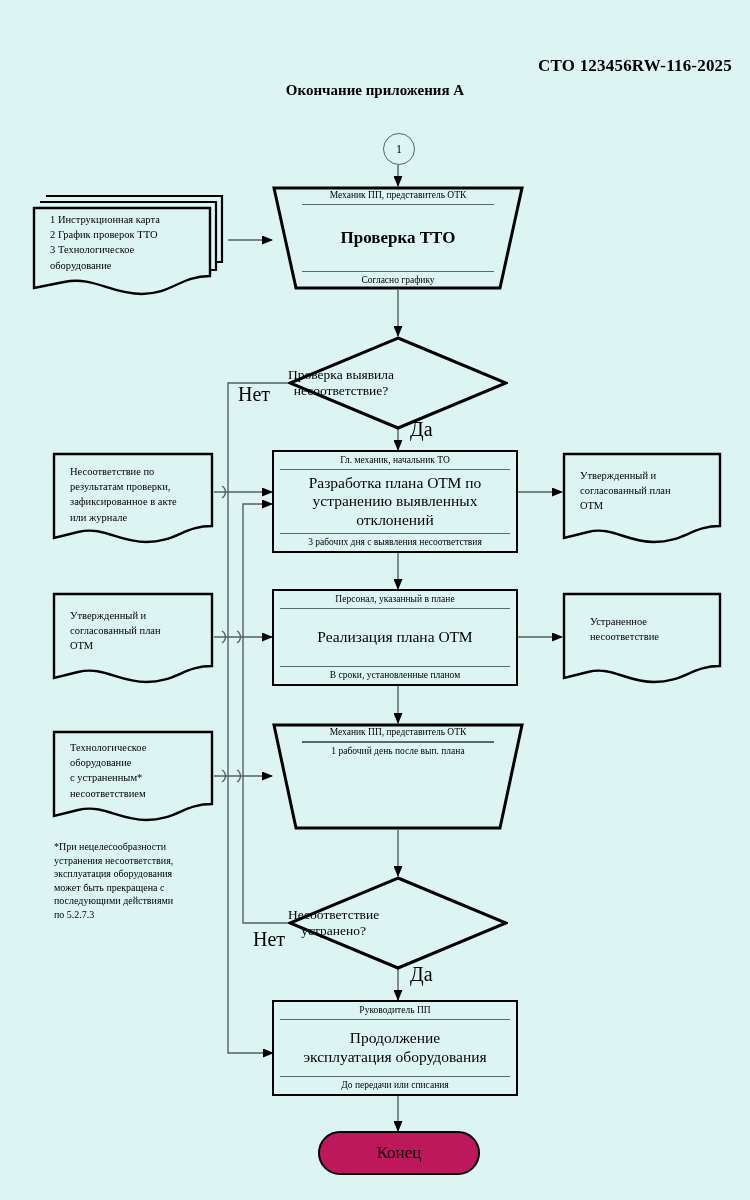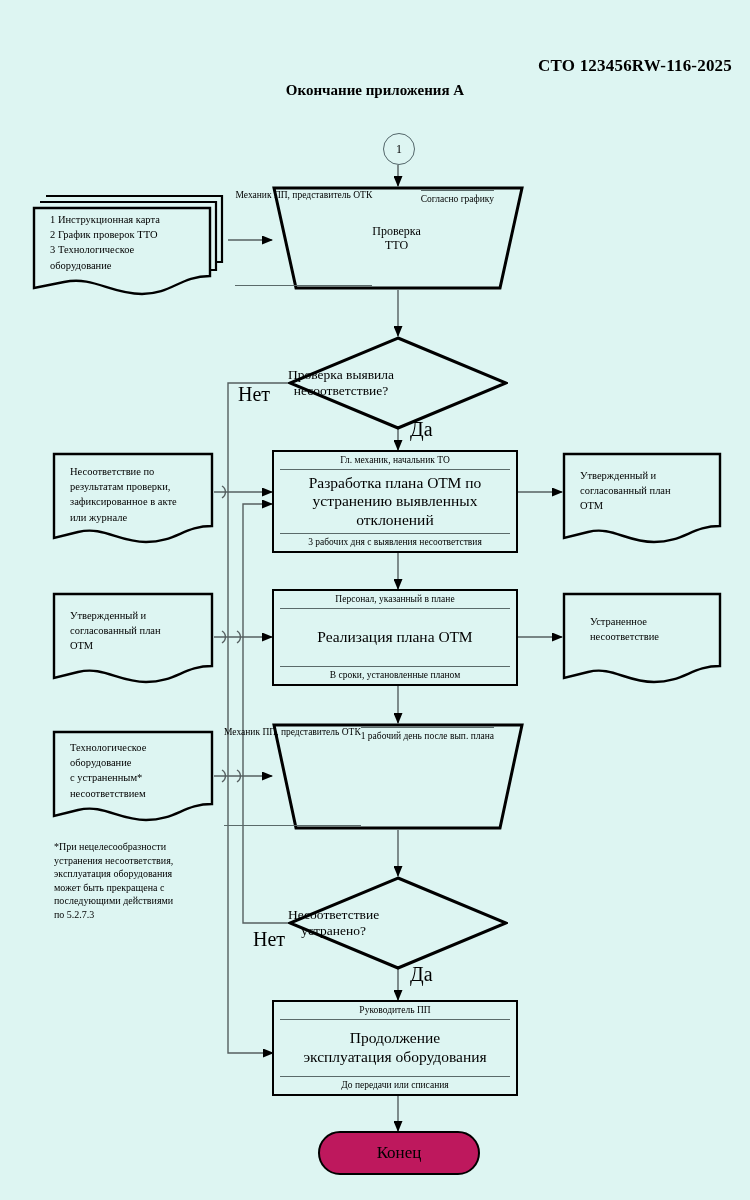--- a/index.html
+++ b/index.html
@@ -46,31 +46,31 @@
     flex:1;display:flex;align-items:center;justify-content:center;
     font-size:15.5px;text-align:center;line-height:1.2;padding:2px 2px;
   }
 
   
   .trap{position:absolute;}
   .trap .shape{position:absolute;left:0;top:0;width:100%;height:100%;}
   .trap .inner{
     position:absolute;left:0;top:0;width:100%;height:100%;
     box-sizing:border-box;
-    display:flex;flex-direction:row;justify-content:flex-end;
+    display:flex;flex-direction:column;justify-content:flex-start;
     padding:4px 30px 4px 30px;
   }
   .trap .hdr,.trap .ftr{
     font-size:9.5px;text-align:center;white-space:nowrap;line-height:1.15;
   }
   .trap .hdr{padding-bottom:3px;border-bottom:1px solid #5a6a6a;}
   .trap .ftr{padding-top:3px;border-top:1px solid #5a6a6a;}
   .trap .body{
     flex:1;display:flex;align-items:center;justify-content:center;
-    font-size:12px;text-align:center;line-height:1.2;
+    font-size:17px;text-align:center;line-height:1.2;font-weight:bold;
   }
 
   
   .docshape{position:absolute;}
   .docshape svg{position:absolute;left:0;top:0;}
   .docshape .dtext{
     position:absolute;left:0;top:0;width:100%;
     box-sizing:border-box;
     padding:14px 14px 0 18px;
     font-size:10.5px;line-height:1.45;text-align:left;

